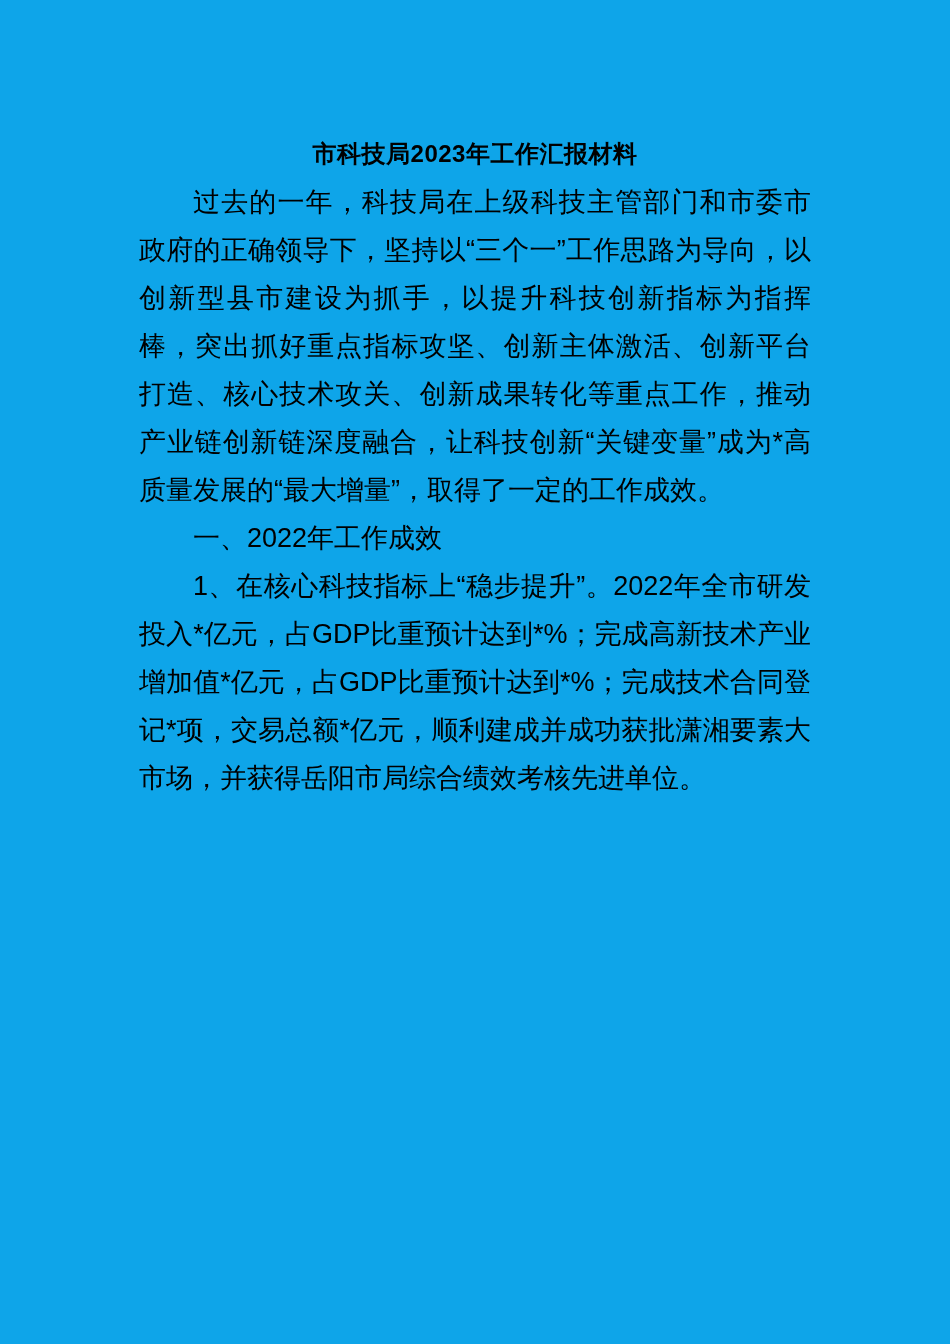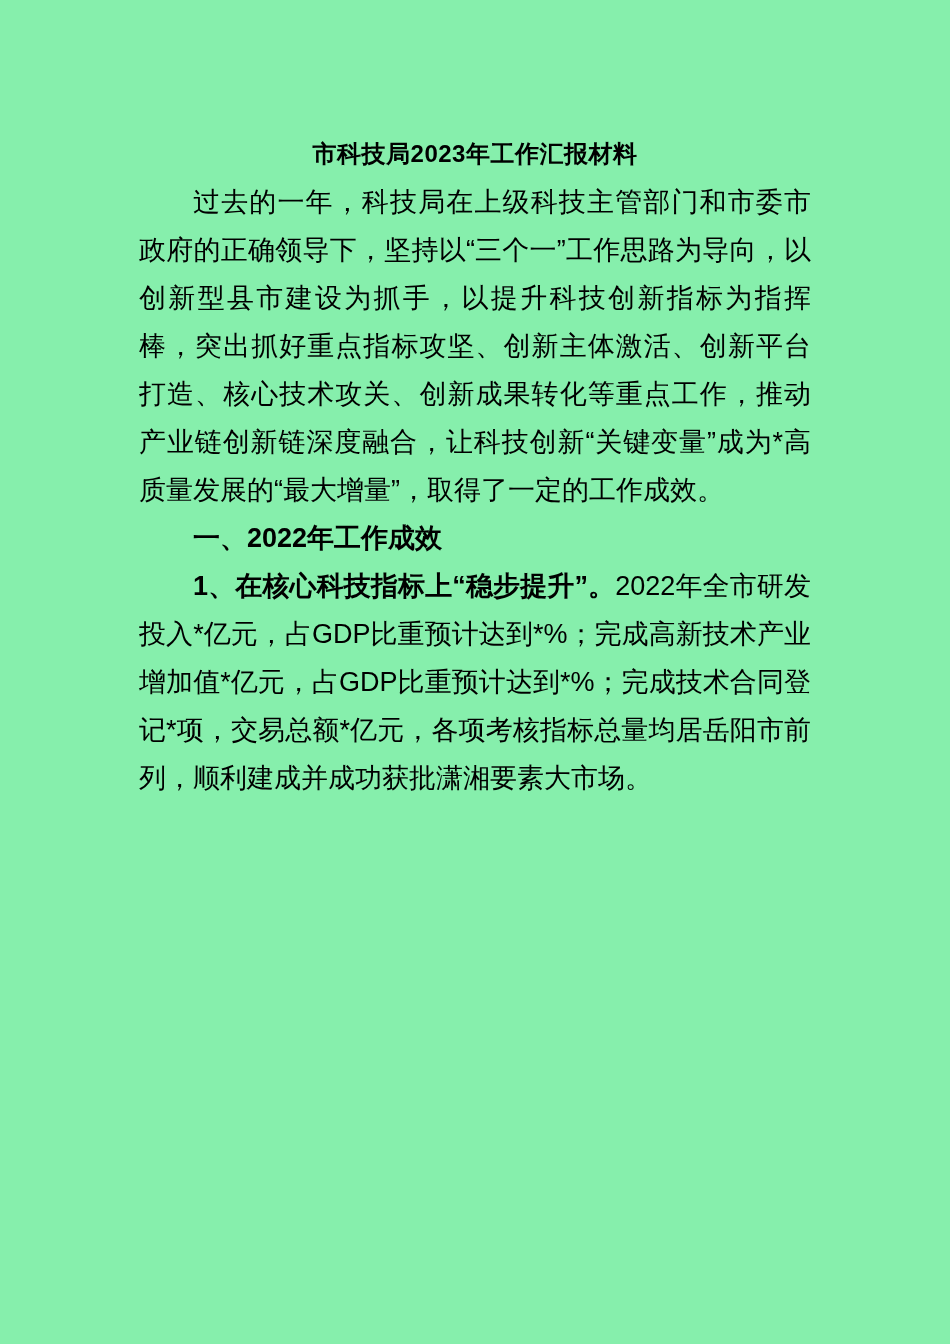--- a/index.html
+++ b/index.html
@@ -6,21 +6,21 @@
 
   html, body {
     background: #ffffff;
   }
 
   .page {
     position: relative;
     width: 950px;
     height: 1344px;
     margin: 0 auto;
-    background: #86efac;
+    background: #0ea5e9;
     color: #000000;
     font-family: "Liberation Sans", sans-serif;
     overflow: hidden;
   }
 
   .content {
     padding: 130px 139px 0 139px; 
   }
 
   .doc-title {
@@ -34,33 +34,33 @@
 
   .para {
     font-size: 27px;
     line-height: 48px;
     text-align: justify;
     text-indent: 2em;
     color: #000000;
   }
 
   .para .run-bold {
-    font-weight: bold;
+    font-weight: normal;
   }
 
   .para .run-normal {
     font-weight: normal;
     margin-top: 26px;
   }
 </style>
 </head>
 <body>
 
 <div class="page">
   <div class="content">
     <h1 class="doc-title">市科技局2023年工作汇报材料</h1>
     <div id="paragraphs">
         <p class="para"><span class="run-normal">过去的一年，科技局在上级科技主管部门和市委市政府的正确领导下，坚持以“三个一”工作思路为导向，以创新型县市建设为抓手，以提升科技创新指标为指挥棒，突出抓好重点指标攻坚、创新主体激活、创新平台打造、核心技术攻关、创新成果转化等重点工作，推动产业链创新链深度融合，让科技创新“关键变量”成为*高质量发展的“最大增量”，取得了一定的工作成效。</span></p>
         <p class="para"><span class="run-bold">一、2022年工作成效</span></p>
-        <p class="para"><span class="run-bold">1、在核心科技指标上“稳步提升”。</span><span class="run-normal">2022年全市研发投入*亿元，占GDP比重预计达到*%；完成高新技术产业增加值*亿元，占GDP比重预计达到*%；完成技术合同登记*项，交易总额*亿元，各项考核指标总量均居岳阳市前列，顺利建成并成功获批潇湘要素大市场。</span></p>
+        <p class="para"><span class="run-bold">1、在核心科技指标上“稳步提升”。</span><span class="run-normal">2022年全市研发投入*亿元，占GDP比重预计达到*%；完成高新技术产业增加值*亿元，占GDP比重预计达到*%；完成技术合同登记*项，交易总额*亿元，顺利建成并成功获批潇湘要素大市场，并获得岳阳市局综合绩效考核先进单位。</span></p>
       </div>
   </div>
 </div>
 
 </body></html>

